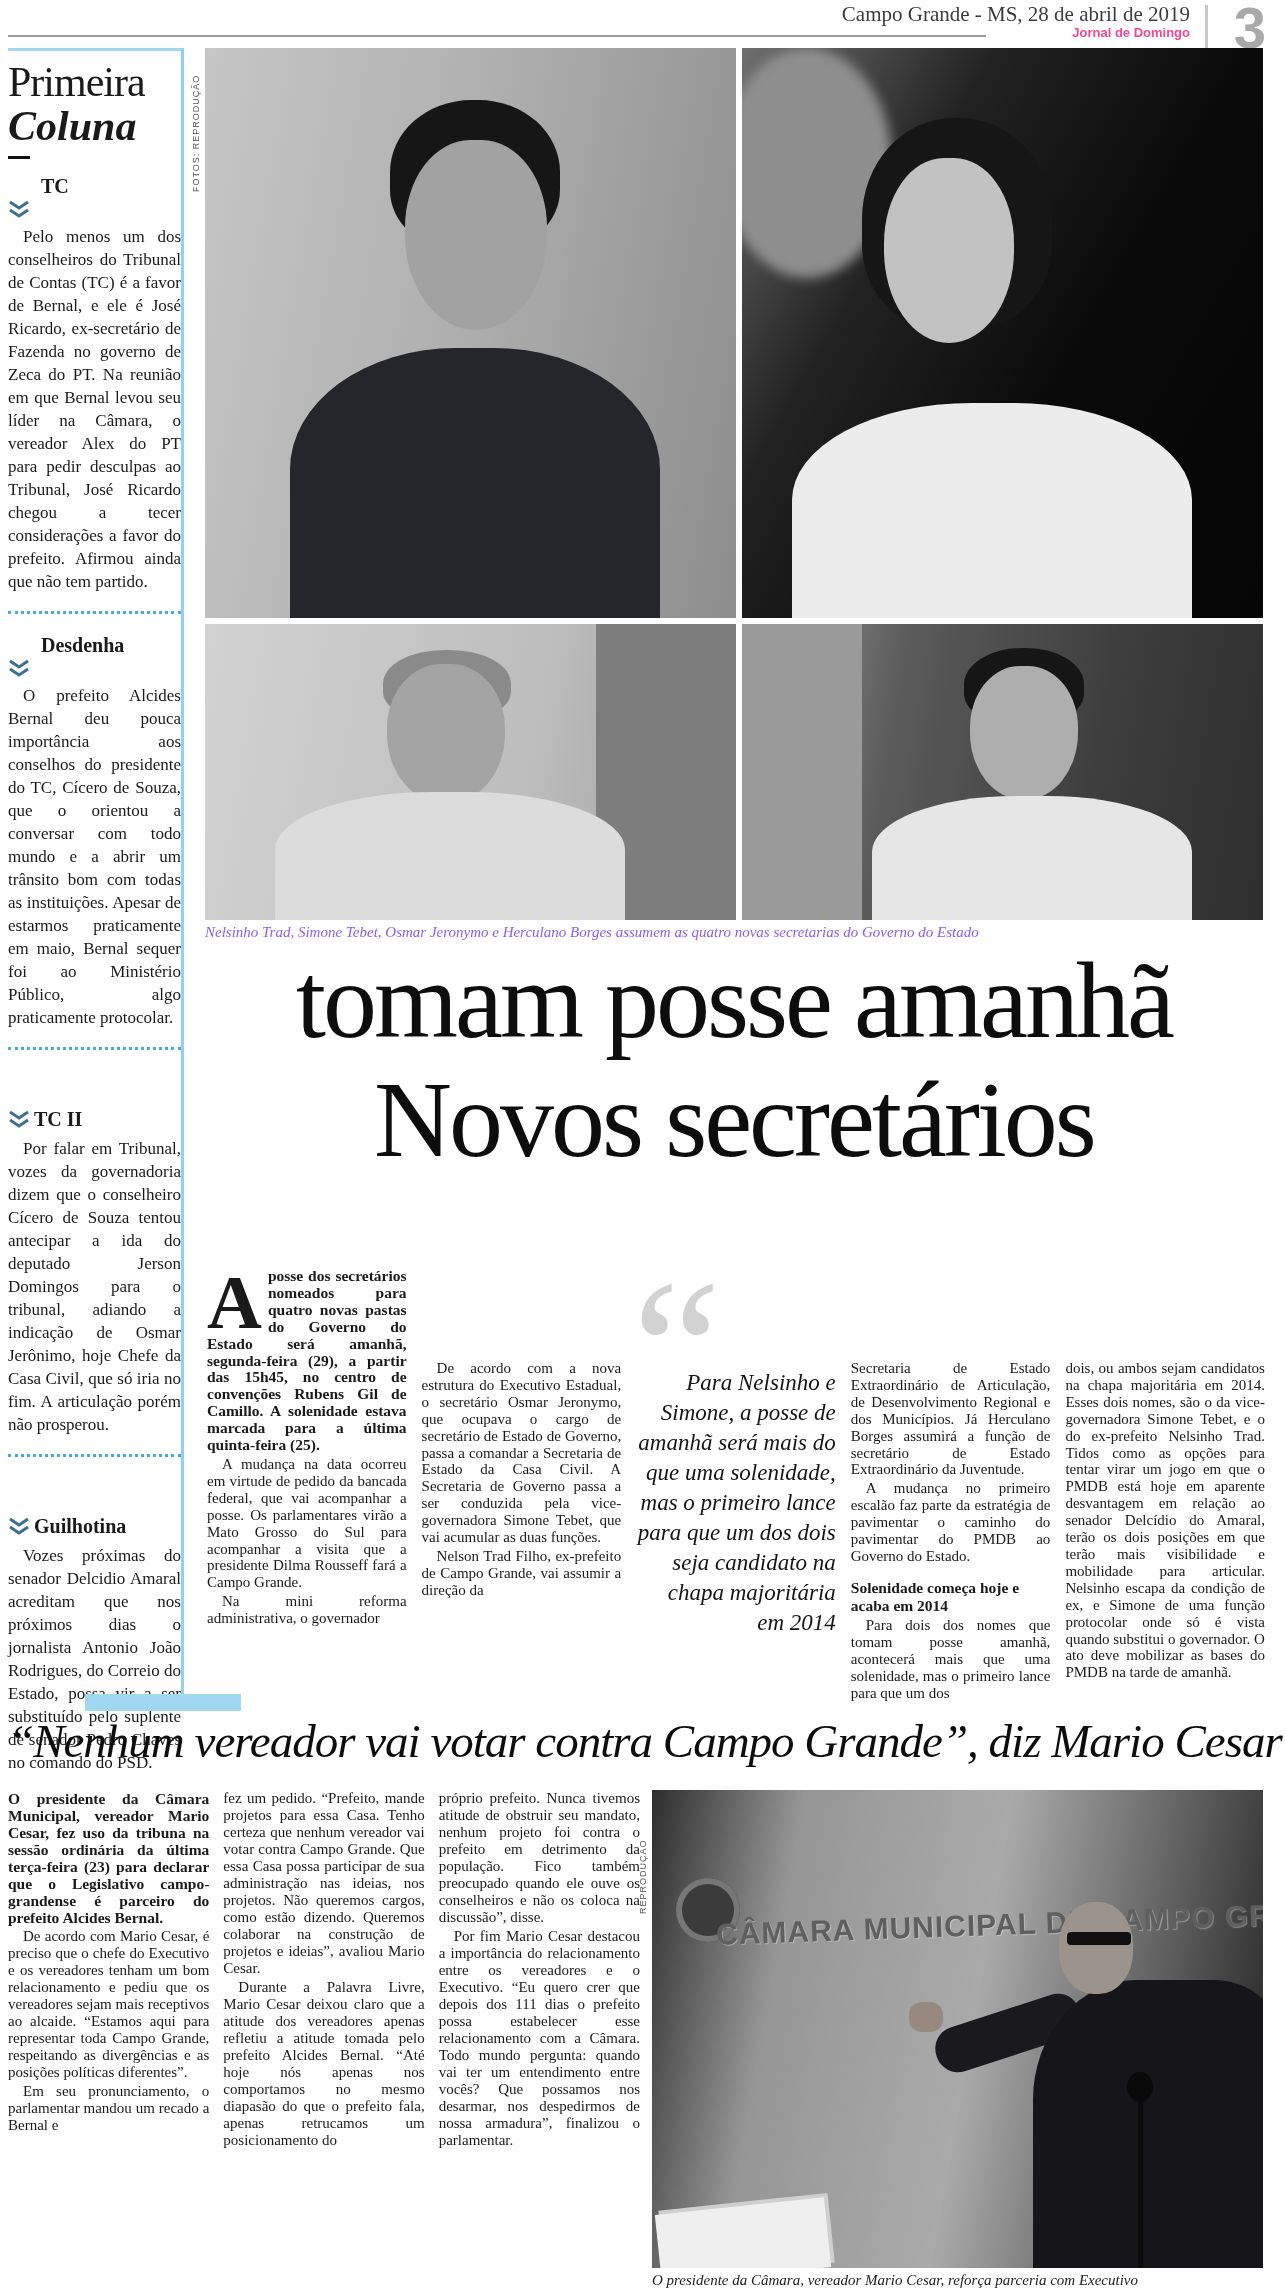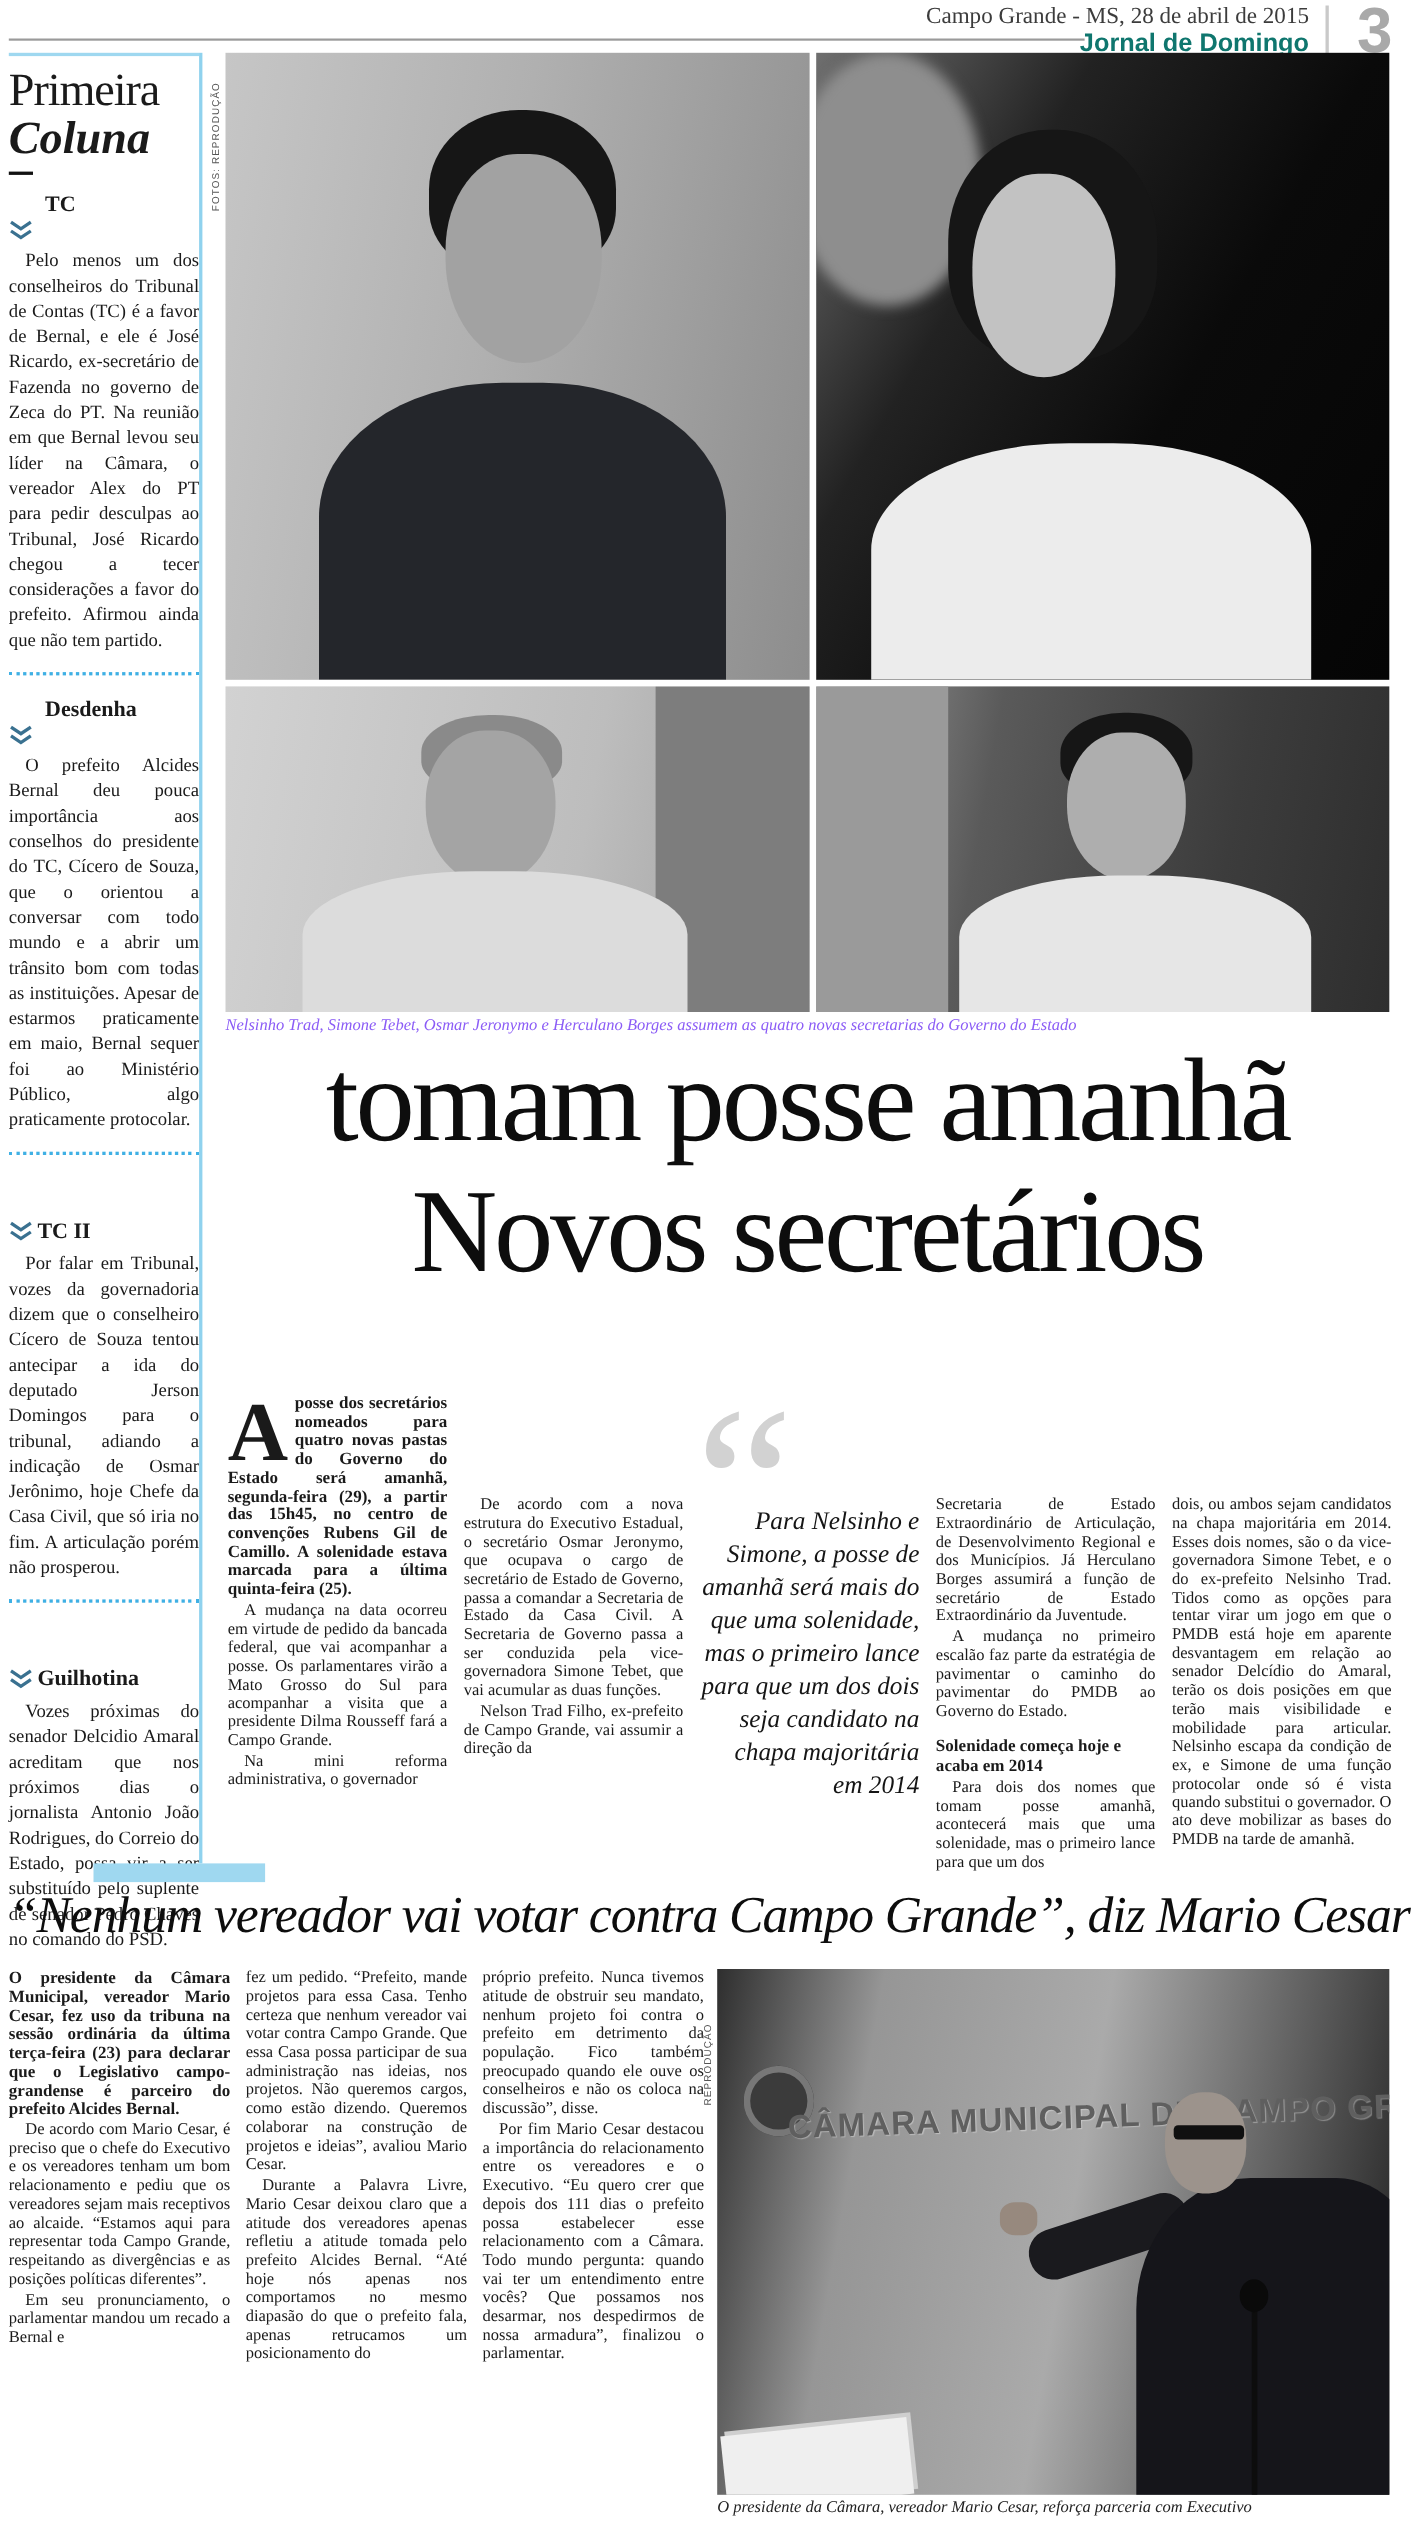--- a/index.html
+++ b/index.html
@@ -4,21 +4,21 @@
 <style>
   html,body { margin:0; padding:0; background:#ffffff; }
   .page { position:relative; width:1286px; height:2295px; background:#fff; overflow:hidden;
           font-family:"Liberation Serif", serif; color:#1a1a1a; }
 
   
   .header { position:absolute; top:0; left:8px; width:1270px; height:48px; }
   .h-date { position:absolute; right:88px; top:2px; font-size:21px; color:#3c3c3c; white-space:nowrap; }
   .h-rule { position:absolute; left:0; top:35px; width:978px; height:2px; background:#9a9a9a; }
   .h-brand { position:absolute; right:88px; top:25px; font-family:"Liberation Sans", sans-serif;
-             font-weight:bold; font-size:23px; color:#0f766e; white-space:nowrap; }
+             font-weight:bold; font-size:13px; color:#ec4899; white-space:nowrap; }
   .h-div  { position:absolute; right:70px; top:5px; width:3px; height:44px; background:#c9c9c9; }
   .h-num  { position:absolute; right:12px; top:-6px; font-family:"Liberation Sans", sans-serif;
             font-weight:bold; font-size:58px; color:#a9a9a9; }
 
   
   .sidebar { position:absolute; left:8px; top:48px; width:173px; }
   .sb-topline { height:3px; background:#9fd8f0; margin-bottom:10px; }
   .sb-t1 { font-size:42px; letter-spacing:-1px; line-height:1.04; }
   .sb-t2 { font-size:42px; font-weight:bold; font-style:italic; line-height:1.04; }
   .title-rule { width:22px; height:3px; background:#111; margin:8px 0 16px 0; }
@@ -104,21 +104,21 @@
             transform:rotate(-6deg); box-shadow:4px -4px 0 #cfcfcf; }
   .a2-caption { position:absolute; left:652px; top:2272px; width:611px;
                 font-style:italic; font-size:15px; color:#222; }
 </style>
 </head>
 <body>
 
 <div class="page">
 
   <div class="header">
-    <div class="h-date">Campo Grande - MS, 28 de abril de 2015</div>
+    <div class="h-date">Campo Grande - MS, 28 de abril de 2019</div>
     <div class="h-rule"></div>
     <div class="h-brand">Jornal de Domingo</div>
     <div class="h-div"></div>
     <div class="h-num">3</div>
   </div>
 
   <div class="sidebar">
     <div class="sb-topline"></div>
     <div class="sb-t1">Primeira</div>
     <div class="sb-t2">Coluna</div>

